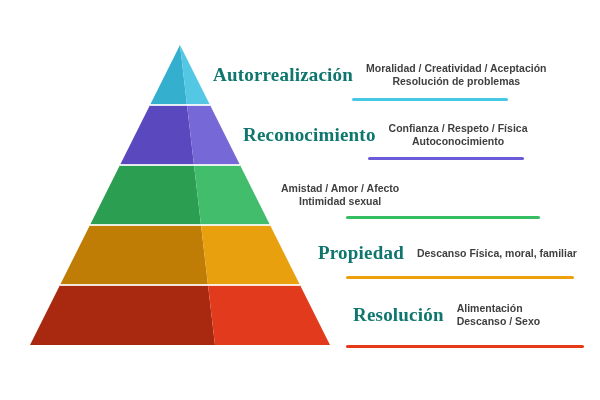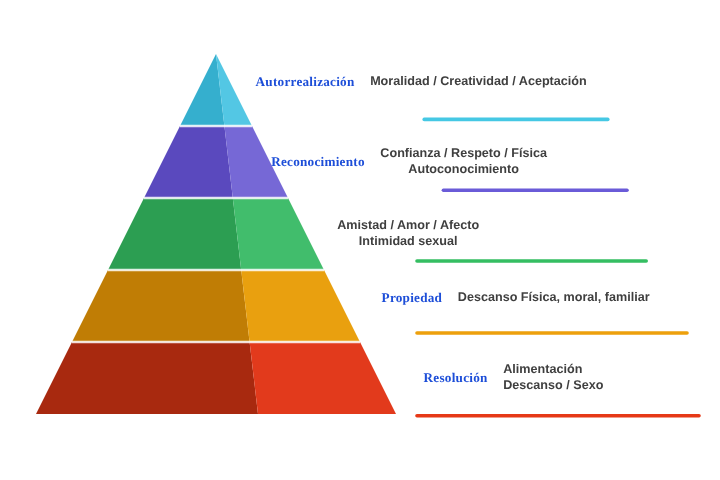--- a/index.html
+++ b/index.html
@@ -2,29 +2,29 @@
 <html><head>
 <meta charset="utf-8">
 <style>
   html,body{margin:0;padding:0;background:#ffffff;}
   body{width:600px;height:400px;overflow:hidden;position:relative;
        font-family:"Liberation Sans",sans-serif;}
   .stage{position:absolute;inset:0;width:600px;height:400px;}
   svg.pyramid{position:absolute;left:0;top:0;}
 
   .level{position:absolute;display:flex;align-items:center;gap:13px;white-space:nowrap;}
-  .level-title{font-family:"Liberation Serif",serif;font-weight:700;font-size:11px;
-               color:#1d4ed8;letter-spacing:.2px;}
+  .level-title{font-family:"Liberation Serif",serif;font-weight:700;font-size:19px;
+               color:#0f766e;letter-spacing:.2px;}
   .desc{display:flex;flex-direction:column;align-items:center;
         font-size:10.5px;font-weight:700;line-height:13px;color:#3f3f3f;}
   .level-5 .desc{align-items:flex-start;}
 
   .uline{position:absolute;height:3px;border-radius:2px;}
   .l1{left:213px;top:62px}  .u1{left:352px;top:98px;width:156px}
-  .l2{left:226px;top:122px} .u2{left:368px;top:157px;width:156px}
+  .l2{left:243px;top:122px} .u2{left:368px;top:157px;width:156px}
   .l3{left:281px;top:182px} .u3{left:346px;top:216px;width:194px}
   .l4{left:318px;top:242px} .u4{left:346px;top:276px;width:228px}
   .l5{left:353px;top:302px} .u5{left:346px;top:345px;width:238px}
 </style>
 </head>
 <body>
 
 <div class="stage">
 
   <svg class="pyramid" width="600" height="400" viewBox="0 0 600 400">
@@ -47,20 +47,21 @@
     <line x1="150" y1="105" x2="210" y2="105" stroke="#ffffff" stroke-width="2" opacity="0.85"></line>
     <line x1="120" y1="165" x2="240" y2="165" stroke="#ffffff" stroke-width="2" opacity="0.85"></line>
     <line x1="90" y1="225" x2="270" y2="225" stroke="#ffffff" stroke-width="2" opacity="0.85"></line>
     <line x1="60" y1="285" x2="300" y2="285" stroke="#ffffff" stroke-width="2" opacity="0.85"></line>
   </svg>
 
   <div class="level level-1 l1">
     <span class="level-title">Autorrealización</span>
     <span class="desc">
       <span>Moralidad / Creatividad / Aceptación</span>
+      <span>Resolución de problemas</span>
     </span>
   </div>
   <div class="uline u1" style="background: rgb(69, 200, 228);"></div>
 
   <div class="level level-2 l2">
     <span class="level-title">Reconocimiento</span>
     <span class="desc">
       <span>Confianza / Respeto / Física</span>
       <span>Autoconocimiento</span>
     </span>

